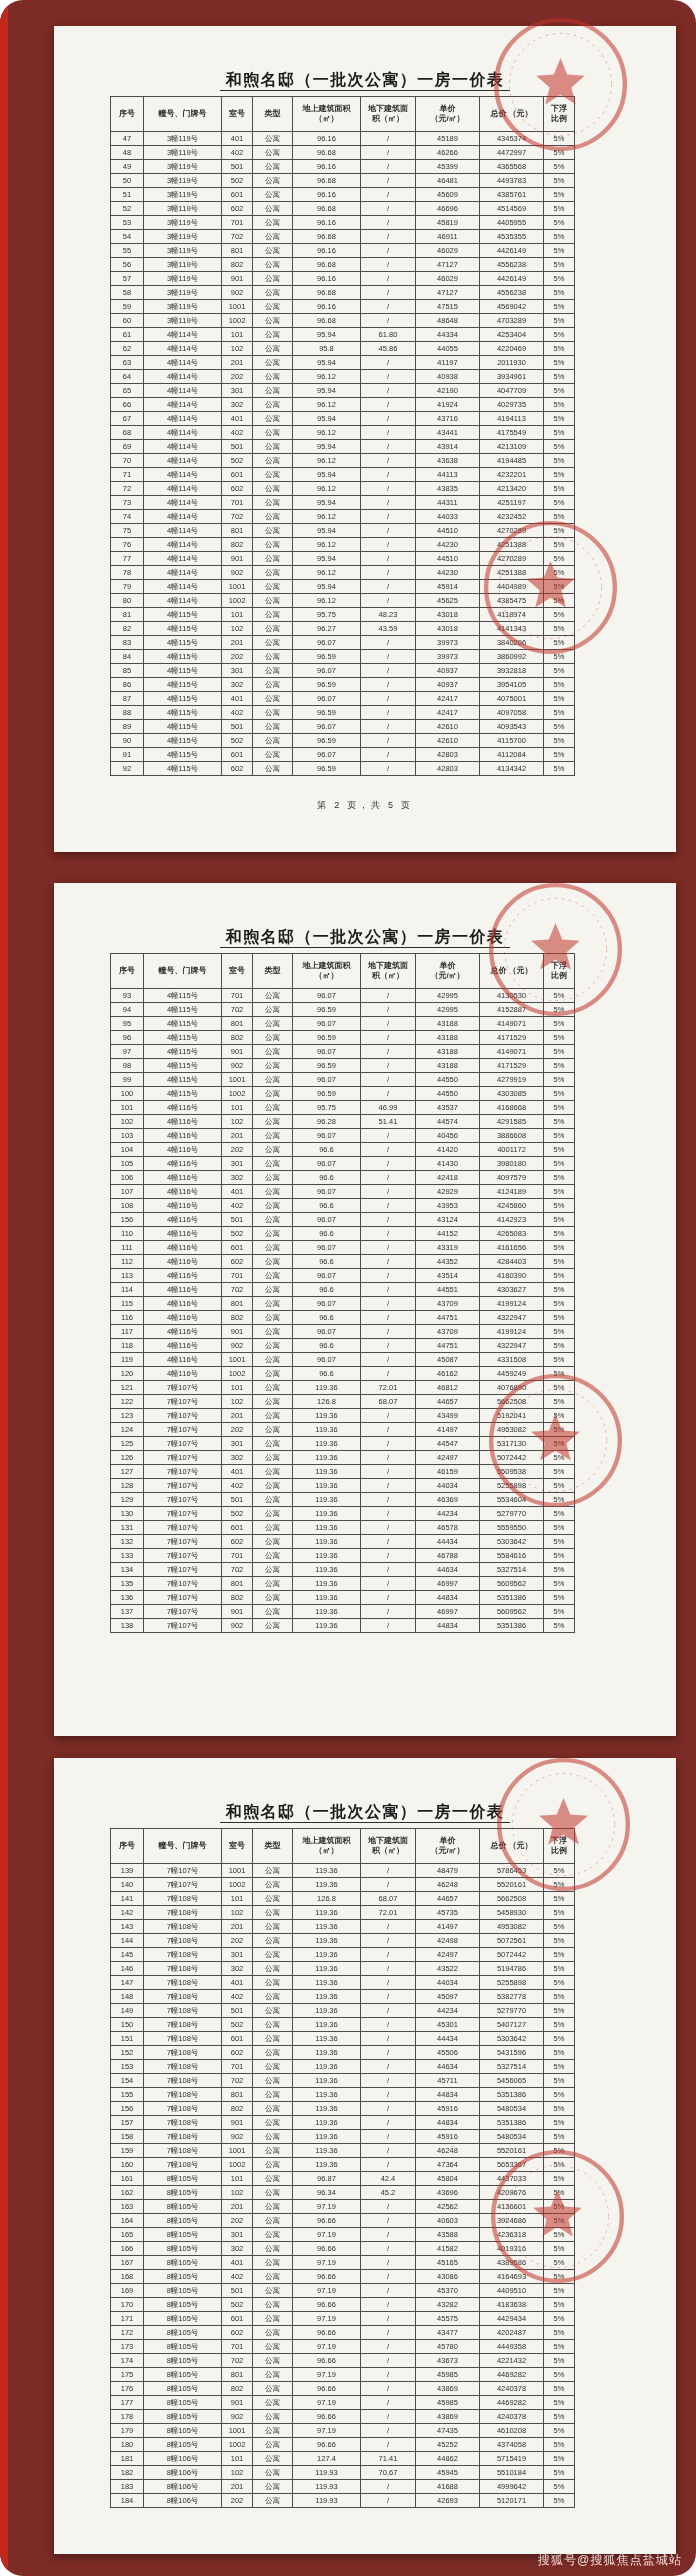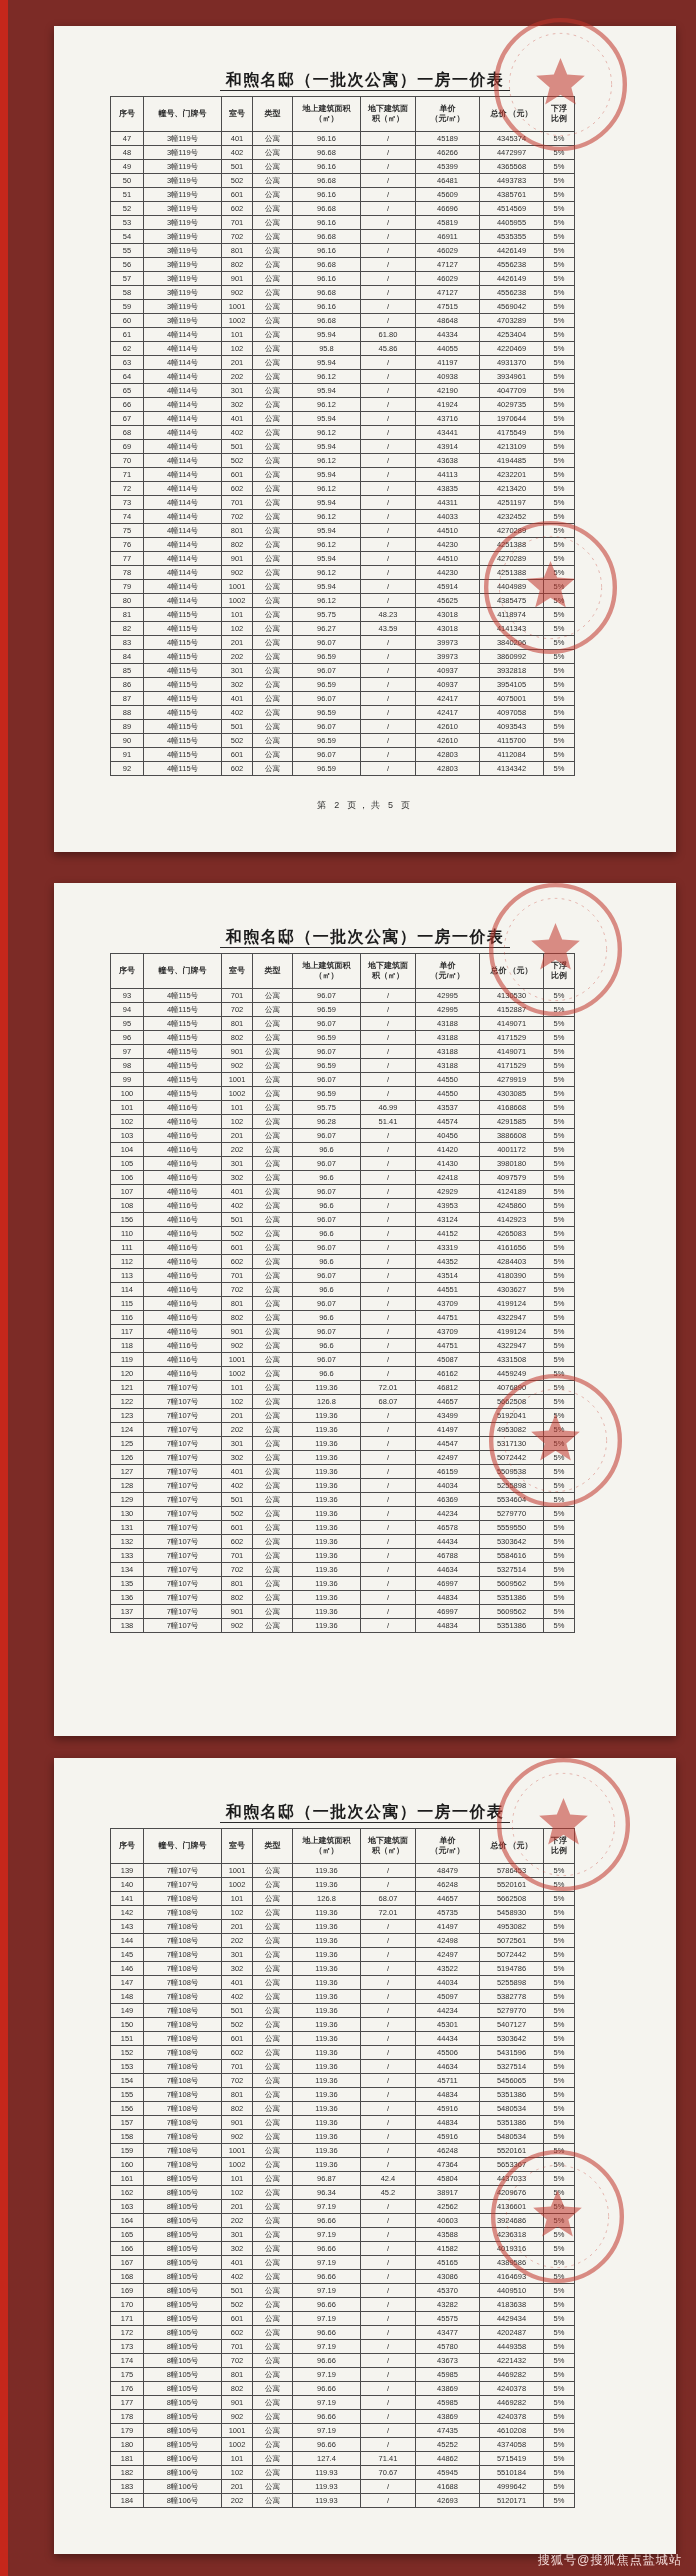--- a/index.html
+++ b/index.html
@@ -1,19 +1,20 @@
 <!DOCTYPE html>
 <html style="font-size:15px"><head>
 <meta charset="utf-8">
 <style>
   html,body{margin:0;padding:0;}
   .screenshot{
     position:relative;width:696px;height:2576px;overflow:hidden;
     background:#7c2b26;
     font-family:"Liberation Sans", sans-serif;
+    border-radius:23px;
   }
   .left-stripe{position:absolute;left:0;top:0;width:7.5px;height:100%;background:#c5271b;}
   .pages-host{position:absolute;inset:0;}
   .page{
     position:absolute;left:54px;width:622px;background:#f5f4ef;
     box-shadow:0 2.8px 8.5px rgba(0,0,0,.4);
   }
   .page:nth-of-type(1){top:26px;height:826px;}
   .page:nth-of-type(2){top:883px;height:853px;}
   .page:nth-of-type(3){top:1758px;height:796px;}
@@ -273,21 +274,21 @@
               <td>5%</td>
             </tr>
             <tr>
               <td>63</td>
               <td>4幢114号</td>
               <td>201</td>
               <td>公寓</td>
               <td>95.94</td>
               <td>/</td>
               <td>41197</td>
-              <td>4931370</td>
+              <td>2011930</td>
               <td>5%</td>
             </tr>
             <tr>
               <td>64</td>
               <td>4幢114号</td>
               <td>202</td>
               <td>公寓</td>
               <td>96.12</td>
               <td>/</td>
               <td>40938</td>
@@ -317,21 +318,21 @@
               <td>5%</td>
             </tr>
             <tr>
               <td>67</td>
               <td>4幢114号</td>
               <td>401</td>
               <td>公寓</td>
               <td>95.94</td>
               <td>/</td>
               <td>43716</td>
-              <td>1970644</td>
+              <td>4194113</td>
               <td>5%</td>
             </tr>
             <tr>
               <td>68</td>
               <td>4幢114号</td>
               <td>402</td>
               <td>公寓</td>
               <td>96.12</td>
               <td>/</td>
               <td>43441</td>
@@ -1468,21 +1469,21 @@
               <td>4437033</td>
               <td>5%</td>
             </tr>
             <tr>
               <td>162</td>
               <td>8幢105号</td>
               <td>102</td>
               <td>公寓</td>
               <td>96.34</td>
               <td>45.2</td>
-              <td>38917</td>
+              <td>43696</td>
               <td>4209676</td>
               <td>5%</td>
             </tr>
             <tr>
               <td>163</td>
               <td>8幢105号</td>
               <td>201</td>
               <td>公寓</td>
               <td>97.19</td>
               <td>/</td>

